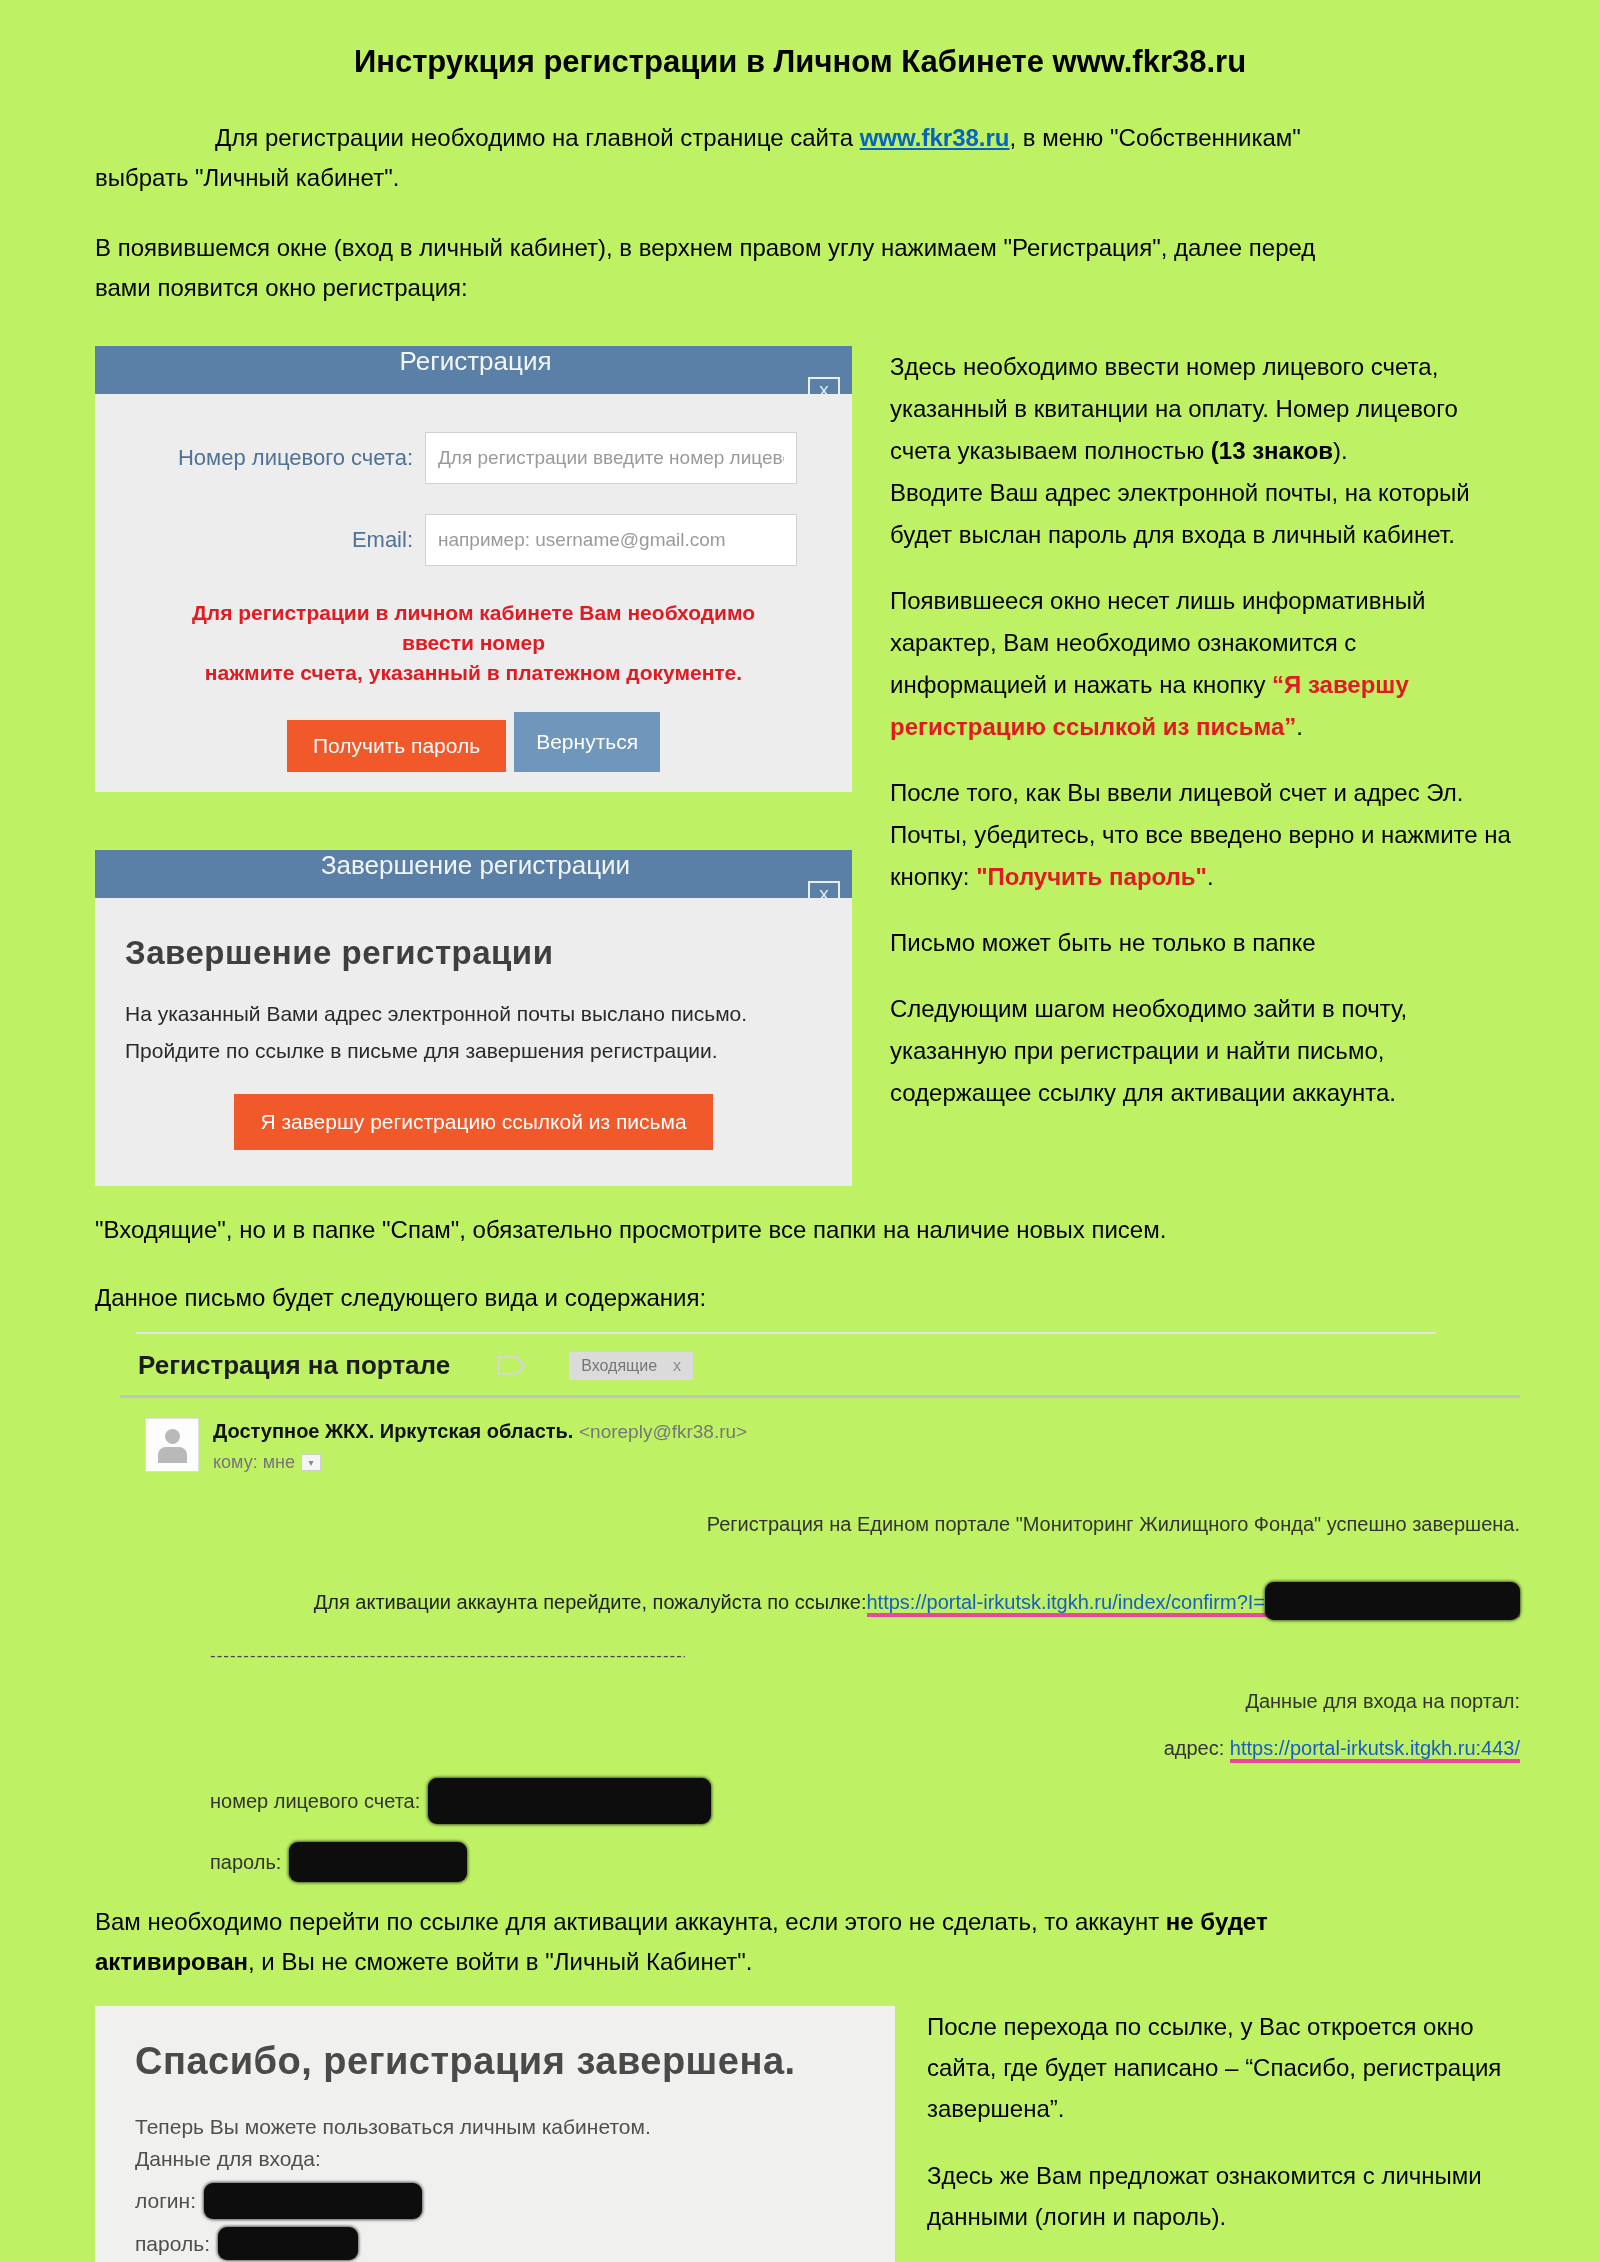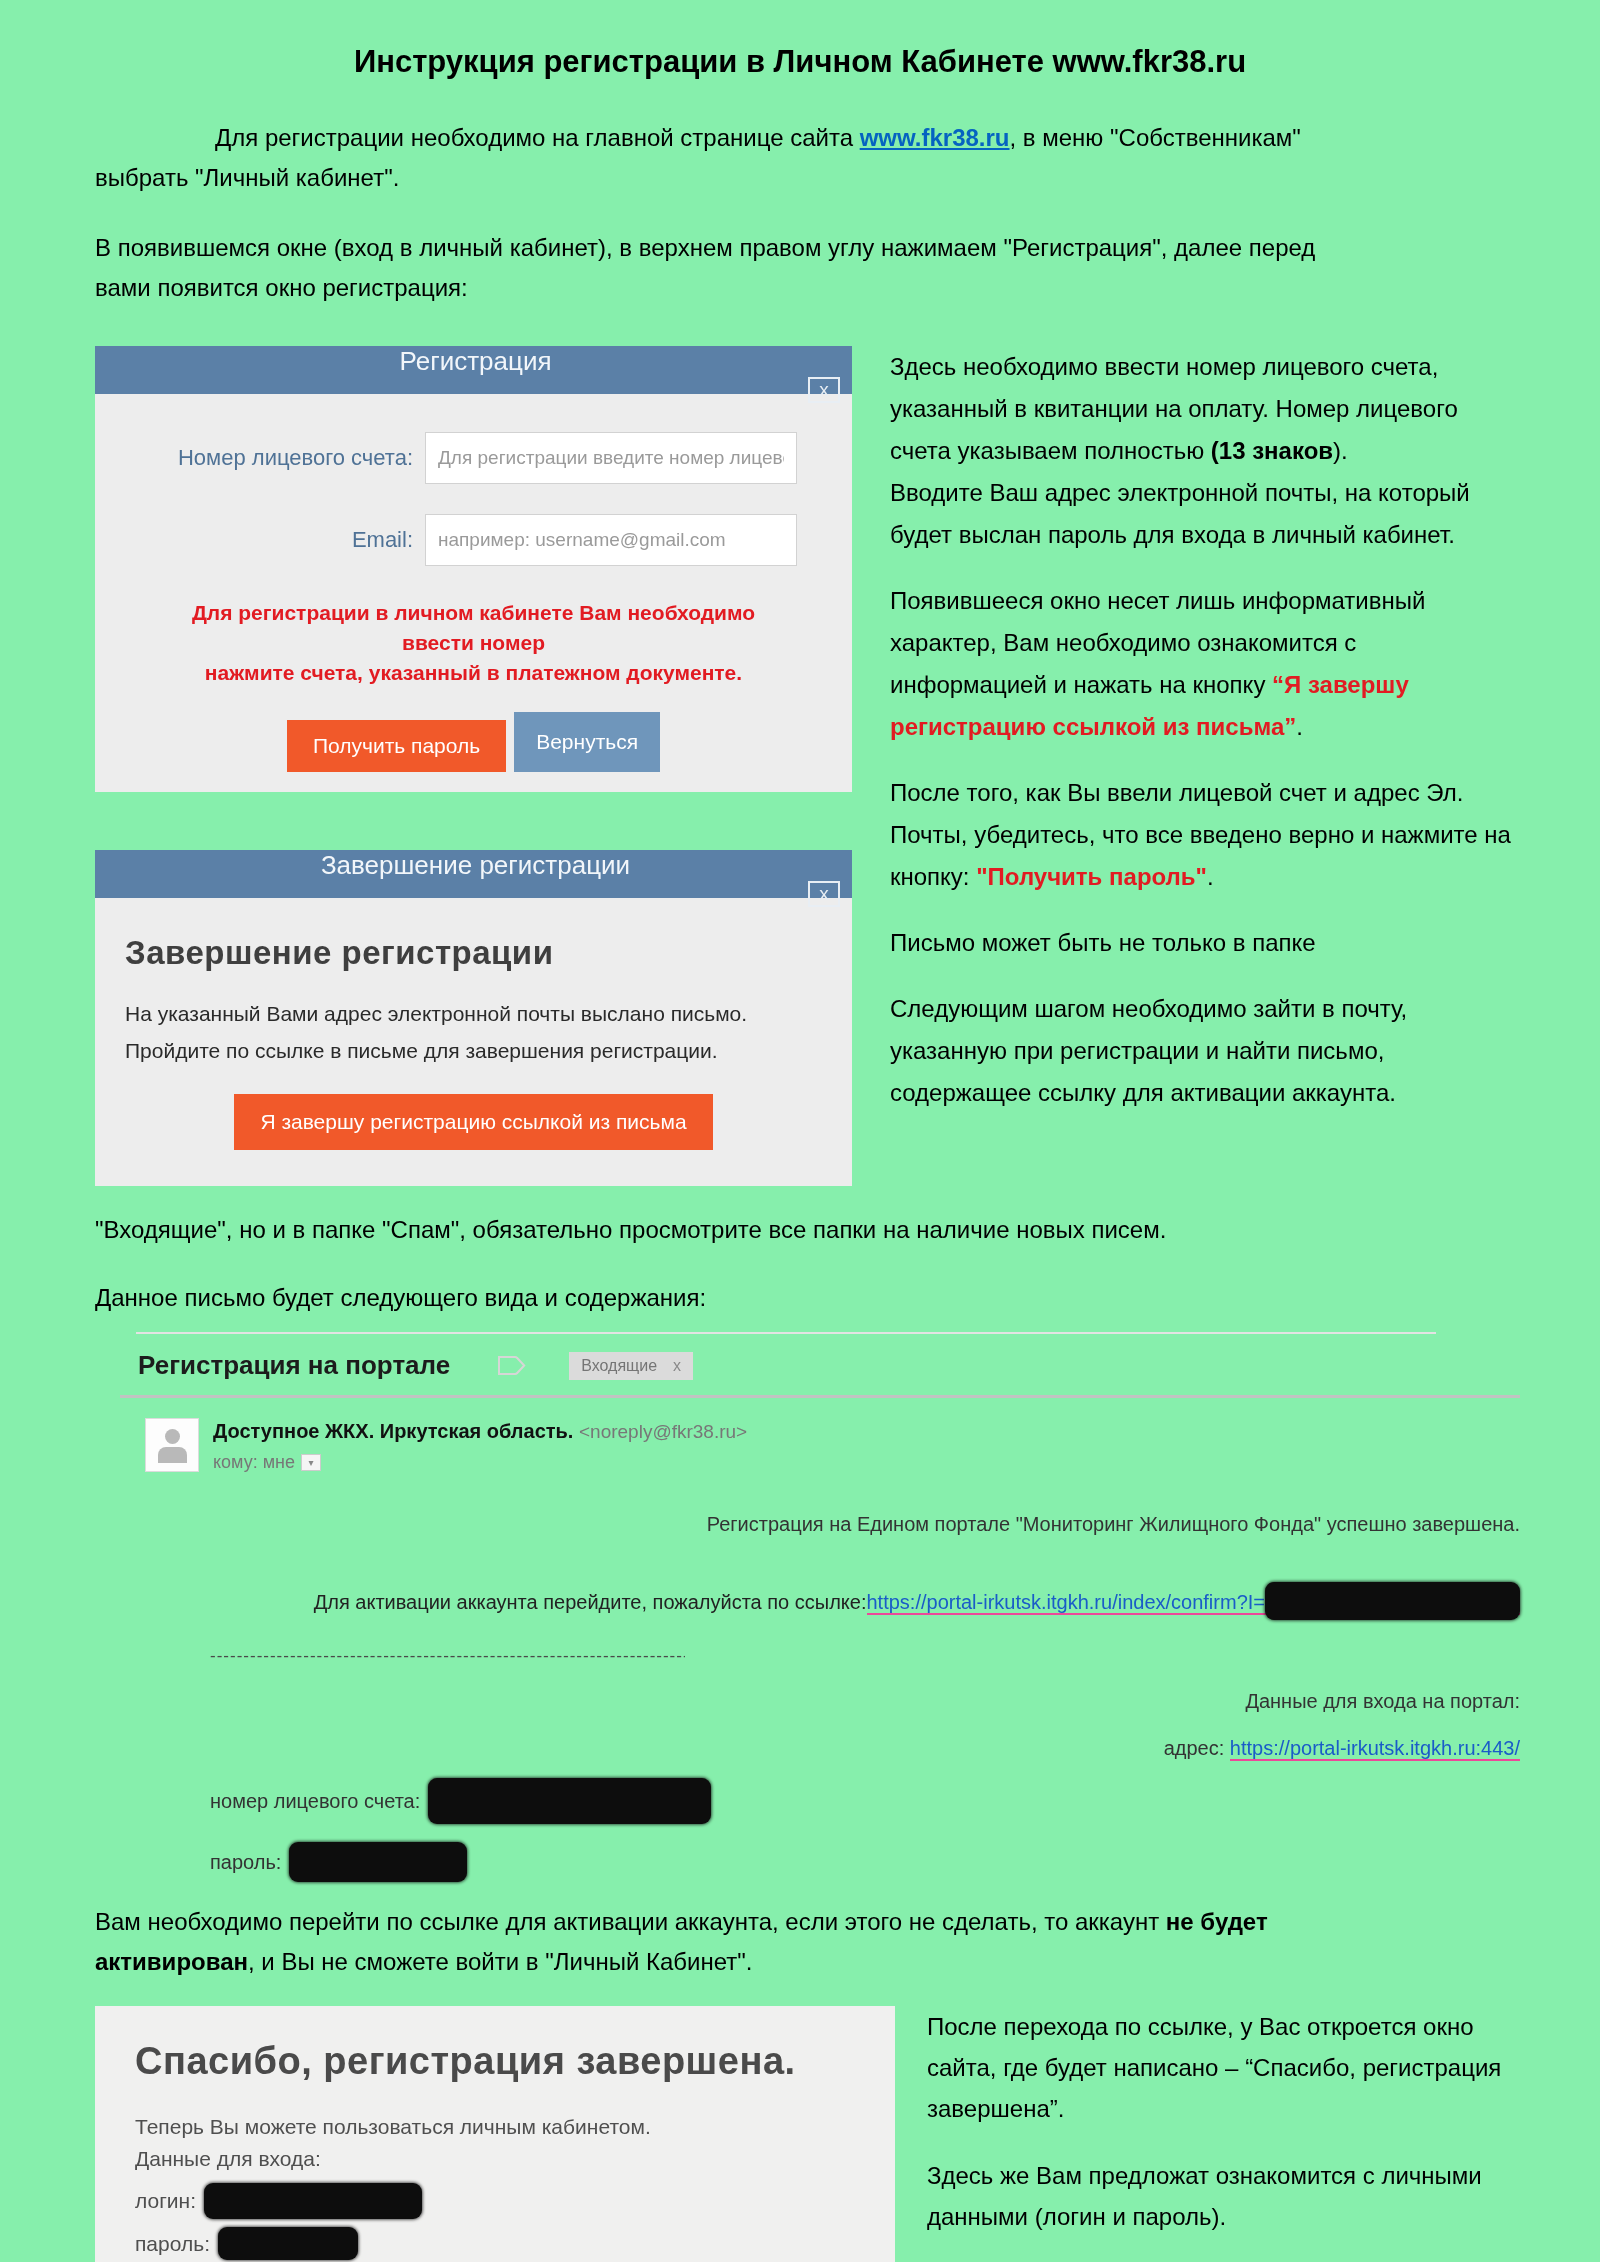--- a/index.html
+++ b/index.html
@@ -1,19 +1,19 @@
 <!DOCTYPE html>
 <html><head>
 <meta charset="utf-8">
 <style>
   * { margin:0; padding:0; box-sizing:border-box; }
   html,body { background:#fff; }
   .page {
     position:relative; width:1600px; height:2262px; margin:0 auto;
-    background:#86efac; font-family:"Liberation Sans", sans-serif; color:#000;
+    background:#bef264; font-family:"Liberation Sans", sans-serif; color:#000;
     overflow:hidden;
   }
   .doc-title { text-align:center; font-size:31px; font-weight:bold; padding-top:44px; }
   .para { font-size:24px; line-height:40px; margin-left:95px; width:1460px; }
   .p1 { margin-top:38px; }
   .p1 .indent { display:inline-block; width:120px; }
   .p2 { margin-top:30px; }
   a.doclink { color:#0563c1; font-weight:bold; text-decoration:underline; }
   .bold { font-weight:bold; }
   .red { color:#e21b22; font-weight:bold; }
@@ -68,21 +68,21 @@
   .sender-text { margin-left:14px; padding-top:2px; }
   .sender-line { font-size:20px; }
   .sender-name { font-weight:bold; color:#111; }
   .sender-addr { color:#777; font-size:19px; }
   .to-row { margin-top:9px; color:#777; font-size:18px; display:flex; align-items:center; gap:6px; }
   .dd-box { width:20px; height:17px; border:1px solid #ccc; background:#f5f5f5; color:#888;
     font-size:10px; display:flex; align-items:center; justify-content:center; cursor:pointer; }
   .email-body { margin-left:90px; font-size:20px; color:#333; }
   .eb1 { margin-top:40px; }
   .eb2 { margin-top:52px; white-space:nowrap; color:#222; }
-  a.email-link { color:#1a5cc8; text-decoration:none; border-bottom:2px solid #ec4899; white-space:nowrap; }
+  a.email-link { color:#1a5cc8; text-decoration:none; border-bottom:4px solid #ec4899; white-space:nowrap; }
   .redact { display:inline-block; background:#0d0d0d; border-radius:9px; vertical-align:middle;
     box-shadow:0 0 3px 1px rgba(10,10,10,0.65); }
   .redact.r-link { width:255px; height:38px; margin-top:-6px; }
   .redact.r-acct { width:283px; height:46px; }
   .redact.r-pass { width:178px; height:40px; }
   .redact.r-login2 { width:218px; height:36px; }
   .redact.r-pass2 { width:140px; height:33px; }
   .dash-sep { margin-top:26px; width:475px; overflow:hidden; white-space:nowrap; color:#4a4a4a;
     font-size:17px; letter-spacing:1px; }
   .eb-data { margin-top:24px; color:#333; }

